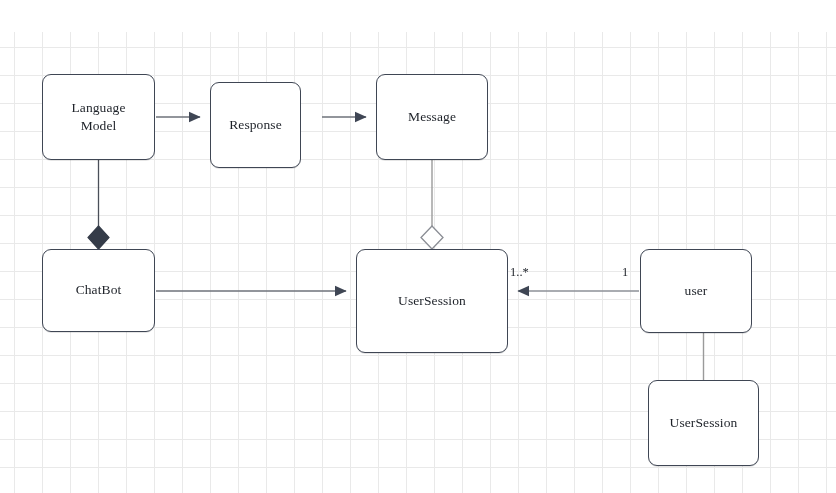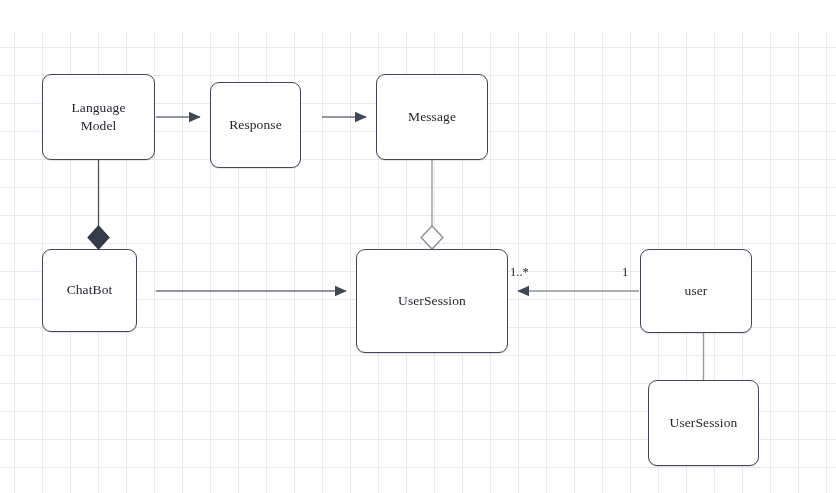--- a/index.html
+++ b/index.html
@@ -109,21 +109,21 @@
   </div>
 
   <div class="node" style="left:210px; top:50px; width:91px; height:86px;">
     <span class="node-label">Response</span>
   </div>
 
   <div class="node" style="left:376px; top:42px; width:112px; height:86px;">
     <span class="node-label">Message</span>
   </div>
 
-  <div class="node" style="left:42px; top:217px; width:95px; height:83px;">
+  <div class="node" style="left:42px; top:217px; width:113px; height:83px;">
     <span class="node-label">ChatBot</span>
   </div>
 
   <div class="node" style="left:356px; top:217px; width:152px; height:104px;">
     <span class="node-label">UserSession</span>
   </div>
 
   <div class="node" style="left:640px; top:217px; width:112px; height:84px;">
     <span class="node-label">user</span>
   </div>

